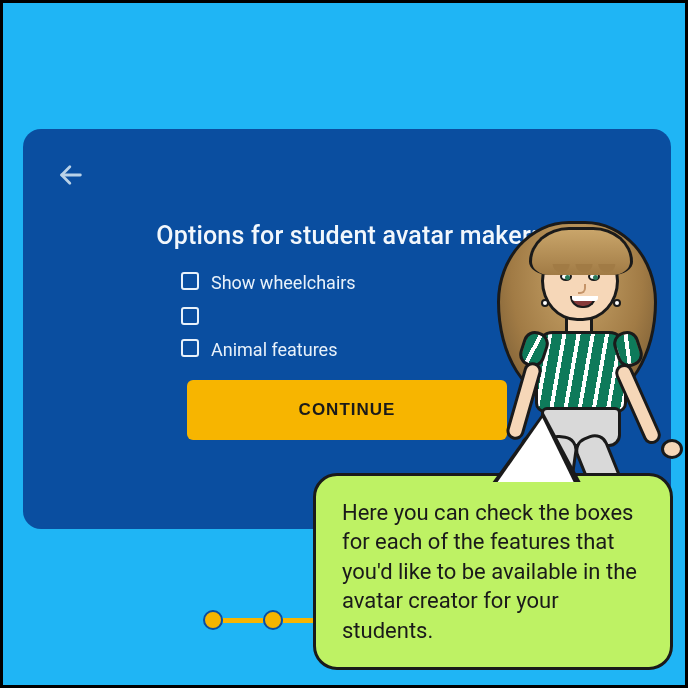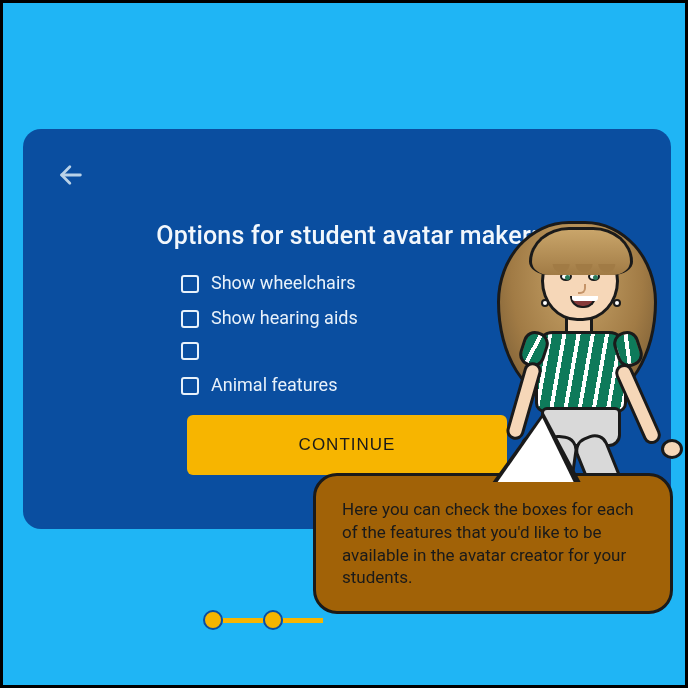--- a/index.html
+++ b/index.html
@@ -37,21 +37,21 @@
     font-weight: 500;
     margin-top: 68px;
     color: #f2f7fc;
     letter-spacing: 0.2px;
   }
   .options {
     margin: 22px 0 0 118px;
   }
   .opt {
     display: flex;
-    align-items: flex-end;
+    align-items: flex-start;
     gap: 12px;
     margin-bottom: 14px;
     font-size: 18px;
     color: #e8f1fa;
   }
   .chk {
     width: 18px;
     height: 18px;
     border: 2.5px solid #e8f1fa;
     border-radius: 3px;
@@ -59,21 +59,21 @@
   }
   .continue-btn {
     display: block;
     margin: 20px auto 0 auto;
     width: 320px;
     height: 60px;
     background: #f7b500;
     border-radius: 6px;
     border: none;
     color: #1a1a1a;
-    font-weight: 400;
+    font-weight: 700;
     font-size: 17px;
     letter-spacing: 1px;
     cursor: pointer;
   }
   .progress {
     position: absolute;
     left: 200px;
     bottom: 55px;
     display: flex;
     align-items: center;
@@ -155,25 +155,25 @@
   .leg.l{top:252px;left:46px;transform:rotate(8deg);}
   .leg.r{top:250px;left:94px;transform:rotate(-22deg);}
   .shoe{position:absolute;width:44px;height:18px;background:#fff;border:3px solid #1a1a1a;border-radius:10px 14px 6px 6px;}
   .shoe.l{top:338px;left:40px;} .shoe.r{top:322px;left:132px;transform:rotate(-18deg);}
   
   .bubble {
     position: absolute;
     left: 310px;
     top: 470px;
     width: 360px;
-    background: #a16207;
+    background: #bef264;
     border: 3px solid #1a1a1a;
     border-radius: 24px;
     padding: 22px 26px;
-    font-size: 17px;
+    font-size: 22px;
     line-height: 1.34;
     color: #1a1a1a;
   }
   .tail {
     position: absolute;
     top: -64px; left: 188px;
     width: 0; height: 0;
   }
   .tail::before{
     content:"";position:absolute;left:0;top:0;
@@ -200,24 +200,20 @@
       <polyline points="11 5 4 12 11 19"></polyline>
     </svg>
   </span>
 
   <h2 class="card-title">Options for student avatar maker:</h2>
 
   <div class="options">
     <div class="opt">
       <span class="chk"></span>
       <span>Show wheelchairs</span>
-    </div>
-    <div class="opt">
-      <span class="chk"></span>
-      <span>Show hearing aids</span>
     </div>
     <div class="opt">
       <span class="chk"></span>
     </div>
     <div class="opt">
       <span class="chk"></span>
       <span>Animal features</span>
     </div>
   </div>
 

